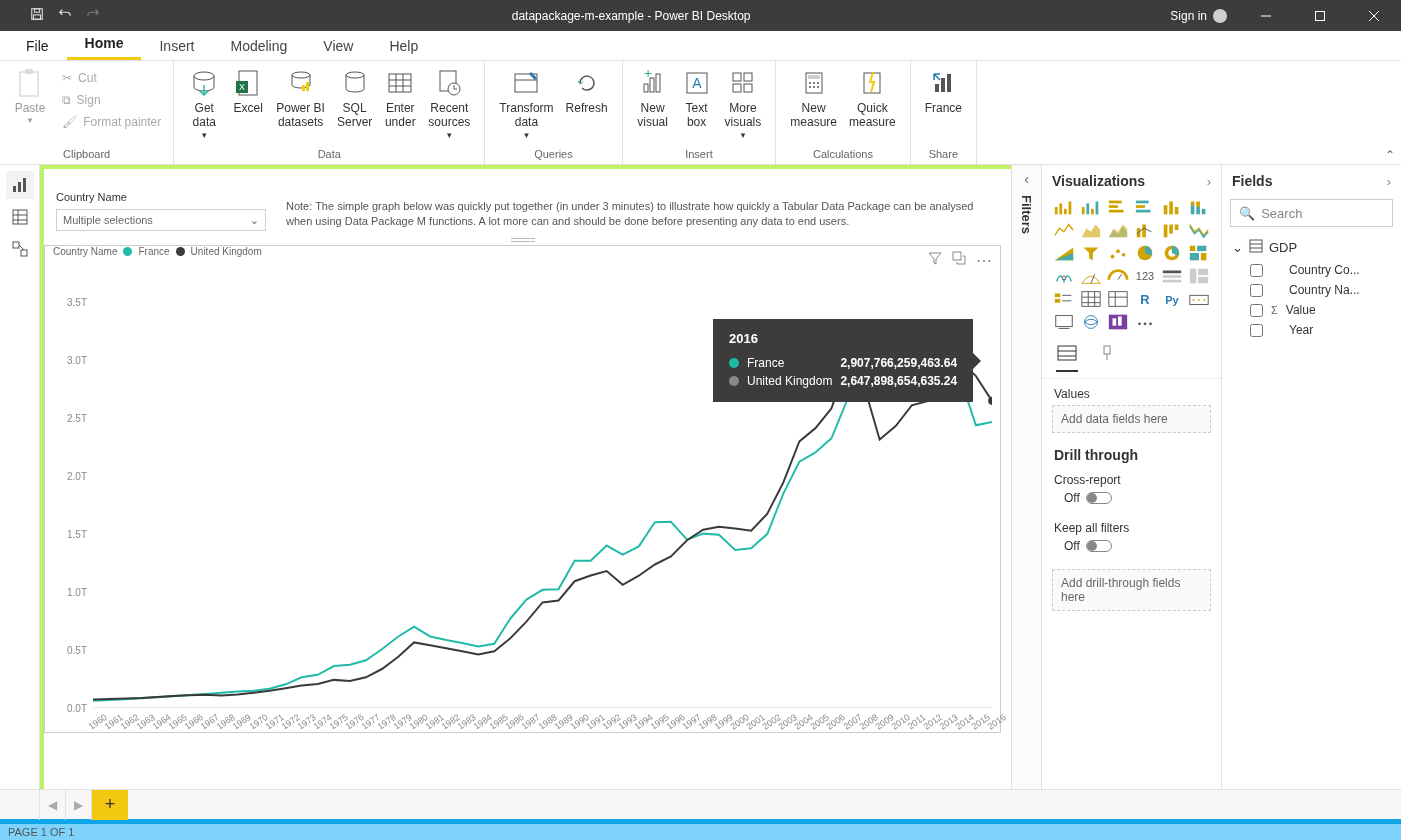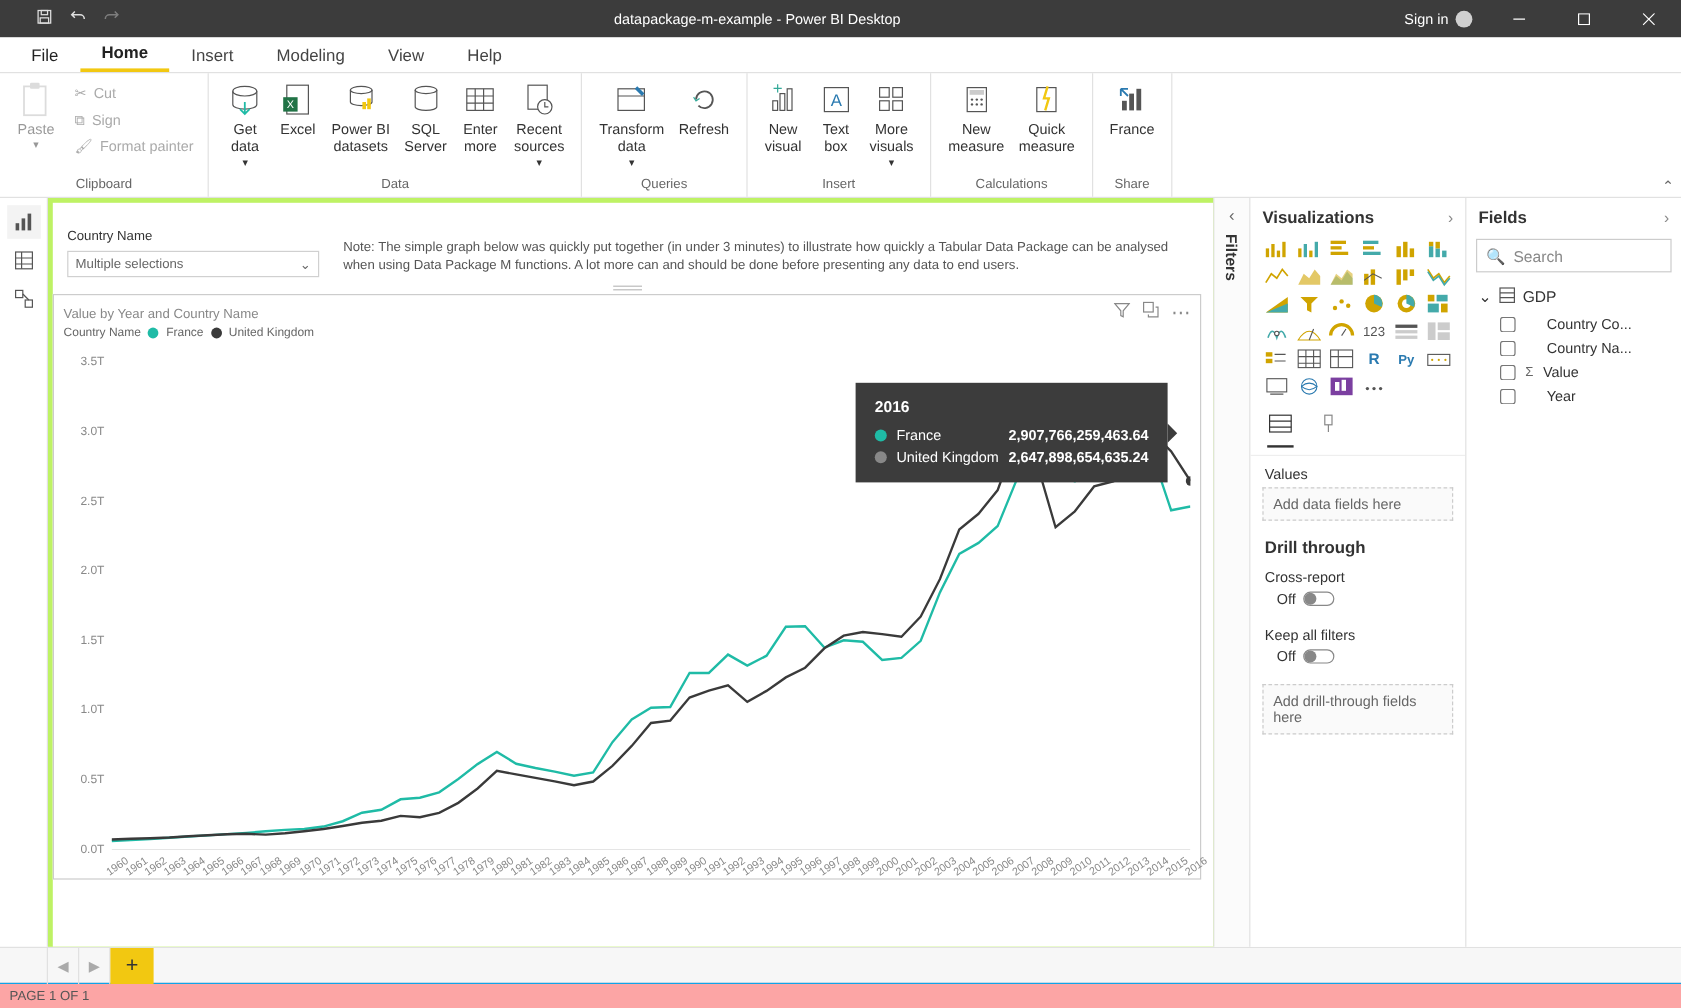--- a/index.html
+++ b/index.html
@@ -104,21 +104,21 @@
 .field-row .sigma { font-size: 11px; color: #666; }
 .field-row .fname { white-space: nowrap; overflow: hidden; text-overflow: ellipsis; max-width: 100px; }
 
 
 .pagetabs { height: 30px; background: #f7f7f7; border-top: 1px solid #e1e1e1; display: flex; align-items: center; }
 .pagetabs .nav { width: 26px; height: 30px; display: flex; align-items: center; justify-content: center; color: #aaa; border-right: 1px solid #e1e1e1; cursor: pointer; font-size: 12px; }
 .pagetabs .ptab { padding: 0 22px; height: 30px; display: flex; align-items: center; font-size: 13px; background: #fff; border-right: 1px solid #e1e1e1; cursor: pointer; }
 .pagetabs .add { width: 36px; height: 30px; background: #f2c811; display: flex; align-items: center; justify-content: center; font-size: 18px; color: #333; cursor: pointer; }
 
 
-.statusbar { height: 21px; background: #fca5a5; border-top: 1px solid #0ea5e9; display: flex; align-items: center; padding: 0 8px; font-size: 11px; color: #555; }
+.statusbar { height: 21px; background: #7dd3fc; border-top: 5px solid #0ea5e9; display: flex; align-items: center; padding: 0 8px; font-size: 11px; color: #555; }
 </style>
 </head>
 <body>
 
 <div class="titlebar">
   <div class="qat">
     <span class="qicon"><svg width="14" height="14" viewBox="0 0 16 16" fill="none" stroke="currentColor" stroke-width="1.2">
           <rect x="2" y="2" width="12" height="12"></rect>
           <rect x="5" y="2" width="6" height="4"></rect>
           <rect x="4" y="9" width="8" height="5"></rect>
@@ -247,21 +247,21 @@
           <div class="bicon">
             <svg width="26" height="26">
               <rect x="2" y="4" width="22" height="18" fill="none" stroke="#555"></rect>
               <line x1="2" y1="10" x2="24" y2="10" stroke="#555"></line>
               <line x1="2" y1="16" x2="24" y2="16" stroke="#555"></line>
               <line x1="9" y1="4" x2="9" y2="22" stroke="#555"></line>
               <line x1="16" y1="4" x2="16" y2="22" stroke="#555"></line>
             </svg>
           </div>
           <span style="white-space:pre">Enter
-more</span>
+under</span>
         </div>
       <div class="big">
           <div class="bicon">
             <svg width="26" height="28">
               <rect x="4" y="2" width="16" height="20" fill="none" stroke="#555"></rect>
               <circle cx="18" cy="20" r="6" fill="#fff" stroke="#555"></circle>
               <path d="M18 16 V20 H21" stroke="#555" fill="none"></path>
             </svg>
           </div>
           <span style="white-space:pre">Recent
@@ -436,21 +436,20 @@
         <div class="visual-header">
           <span><svg width="14" height="14">
                 <path d="M1 2 H13 L8 8 V13 L6 12 V8 Z" fill="none" stroke="#888"></path>
               </svg></span>
           <span><svg width="14" height="14">
                 <rect x="1" y="1" width="8" height="8" fill="none" stroke="#888"></rect>
                 <path d="M11 5 H13 V13 H5 V11" fill="none" stroke="#888"></path>
               </svg></span>
           <span>⋯</span>
         </div>
-        <div class="visual-title">Value by Year and Country Name</div>
         <div class="legend">
           <span>Country Name</span>
           <span class="swatch" style="background:#1fbba6"></span>
           <span>France</span>
           <span class="swatch" style="background:#3a3a3a"></span>
           <span>United Kingdom</span>
         </div>
 
         <div class="y-labels" id="ylabels">
             <div style="top: 100%;">0.0T</div>

